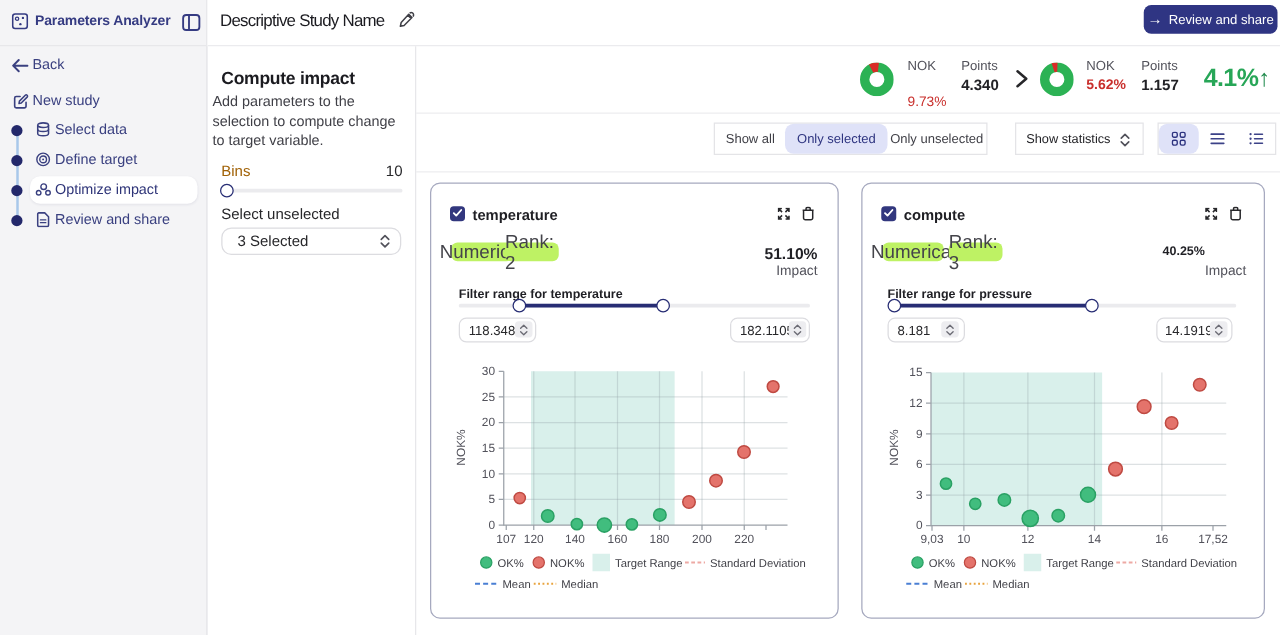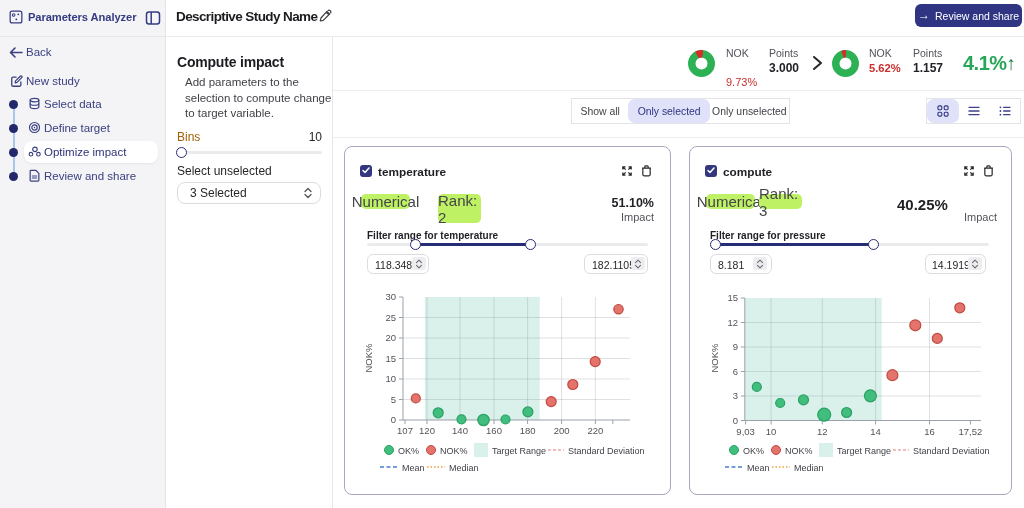--- a/index.html
+++ b/index.html
@@ -90,57 +90,63 @@
   </svg>
   <div class="sb-item" style="left:44px;top:146px;color:#2e3478">Optimize impact</div>
 
   <svg class="abs" style="left:28px;top:169px" width="13" height="13" viewBox="0 0 15 15">
     <path d="M3.5 1.5 h5.5 l3.5 3.5 v8 a1 1 0 0 1 -1 1 h-8 a1 1 0 0 1 -1 -1 v-10.5 a1 1 0 0 1 1 -1 Z" fill="none" stroke="#3a4080" stroke-width="1.4" stroke-linejoin="round"></path>
     <path d="M5 8 h5 M5 10.5 h5" stroke="#3a4080" stroke-width="1.2" stroke-linecap="round"></path>
   </svg>
   <div class="sb-item" style="left:44px;top:170px">Review and share</div>
 
   <div class="titlebar"></div>
-  <div class="abs" style="left:176px;top:9px;font-size:13.5px;font-weight:bold;letter-spacing:-0.6px;color:#1b1b20">Descriptive Study Name</div>
+  <div class="abs" style="left:176px;top:9px;font-size:13.5px;font-weight:normal;letter-spacing:-0.6px;color:#1b1b20">Descriptive Study Name</div>
   <svg class="abs" style="left:319px;top:9px" width="13" height="13" viewBox="0 0 14 14">
     <path d="M8.6 2.6 L11.4 5.4 L4.6 12.2 L1.4 12.9 L2.1 9.7 Z M7.8 3.4 l2.8 2.8" fill="none" stroke="#3f3f46" stroke-width="1.3" stroke-linejoin="round"></path>
     <path d="M9.4 1.8 a1.6 1.6 0 0 1 2.8 2.8" fill="none" stroke="#3f3f46" stroke-width="1.3"></path>
   </svg>
   <div class="btn-primary">
       <span style="font-size:12px;margin-top:-1px">→</span>
       <span style="font-size:10.5px">Review and share</span>
     </div>
 
   <svg class="abs" style="left:688px;top:50px" width="27" height="27" viewBox="0 0 27 27">
     <circle cx="13.5" cy="13.5" r="9.75" fill="none" stroke="#2cb254" stroke-width="7.5"></circle>
     <circle cx="13.5" cy="13.5" r="9.75" fill="none" stroke="#d92b27" stroke-width="7.5" stroke-dasharray="5.96 55.3" transform="rotate(-118 13.5 13.5)"></circle>
   </svg>
   <div class="abs gray" style="left:726px;top:47px;font-size:10.5px">NOK</div>
   <div class="abs" style="left:726px;top:76px;font-size:11px;font-weight:normal;color:#c92f2c">9.73%</div>
   <div class="abs gray" style="left:769px;top:47px;font-size:10.5px">Points</div>
-  <div class="abs" style="left:769px;top:61px;font-size:12px;font-weight:bold;color:#222226">3.000</div>
+  <div class="abs" style="left:769px;top:61px;font-size:12px;font-weight:bold;color:#222226">4.340</div>
   <svg class="abs" style="left:810px;top:55px" width="14" height="16" viewBox="0 0 14 16">
     <path d="M4 2 L11 8 L4 14" fill="none" stroke="#27272a" stroke-width="2" stroke-linecap="round" stroke-linejoin="round"></path>
   </svg>
   <svg class="abs" style="left:832px;top:50px" width="27" height="27" viewBox="0 0 27 27">
     <circle cx="13.5" cy="13.5" r="9.75" fill="none" stroke="#2cb254" stroke-width="7.5"></circle>
     <circle cx="13.5" cy="13.5" r="9.75" fill="none" stroke="#d92b27" stroke-width="7.5" stroke-dasharray="3.44 57.8" transform="rotate(-108 13.5 13.5)"></circle>
   </svg>
   <div class="abs gray" style="left:869px;top:47px;font-size:10.5px">NOK</div>
   <div class="abs" style="left:869px;top:61.5px;font-size:11.2px;font-weight:bold;color:#c92f2c">5.62%</div>
   <div class="abs gray" style="left:913px;top:47px;font-size:10.5px">Points</div>
   <div class="abs" style="left:913px;top:61px;font-size:12px;font-weight:bold;color:#222226">1.157</div>
   <div class="abs" style="left:963px;top:52px;font-size:20px;font-weight:bold;color:#27a657;letter-spacing:-0.5px">4.1%<span style="color:#1f8a4c;font-size:19px">↑</span></div>
 
   <div class="h-sep1"></div>
   <div class="h-sep2"></div>
   <div class="seg" style="left:571px;width:219px">
     <div class="s" style="width:57px">Show all</div>
     <div class="s sel" style="width:82px">Only selected</div>
     <div class="s" style="width:80px">Only unselected</div>
+  </div>
+  <div class="seg" style="left:812px;width:103px">
+    <div class="s" style="width:100%;justify-content:flex-start;padding-left:8px;color:#222226;font-size:10.2px">Show statistics</div>
+    <svg class="abs" style="right:9px;top:7px" width="10" height="12" viewBox="0 0 10 12">
+      <path d="M2 4.5 L5 1.5 L8 4.5 M2 7.5 L5 10.5 L8 7.5" fill="none" stroke="#52525b" stroke-width="1.3" stroke-linecap="round" stroke-linejoin="round"></path>
+    </svg>
   </div>
   <div class="seg" style="left:926px;width:95px">
     <div class="s sel" style="width:32px">
       <svg width="12" height="12" viewBox="0 0 13 13">
         <rect x="1" y="1" width="4.2" height="4.2" rx="1.3" fill="none" stroke="#2e3480" stroke-width="1.2"></rect>
         <rect x="7.8" y="1" width="4.2" height="4.2" rx="1.3" fill="none" stroke="#2e3480" stroke-width="1.2"></rect>
         <rect x="1" y="7.8" width="4.2" height="4.2" rx="1.3" fill="none" stroke="#2e3480" stroke-width="1.2"></rect>
         <rect x="7.8" y="7.8" width="4.2" height="4.2" rx="1.3" fill="none" stroke="#2e3480" stroke-width="1.2"></rect>
       </svg>
     </div>
@@ -154,21 +160,21 @@
         <path d="M5 1.5 h7 M5 5.5 h7 M5 9.5 h7" stroke="#3c4288" stroke-width="1.4" stroke-linecap="round" fill="none"></path>
         <circle cx="1.5" cy="1.5" r="1" fill="#3c4288"></circle>
         <circle cx="1.5" cy="5.5" r="1" fill="#3c4288"></circle>
         <circle cx="1.5" cy="9.5" r="1" fill="#3c4288"></circle>
       </svg>
     </div>
   </div>
 
   <div class="panel-border"></div>
   <div class="abs" style="left:177px;top:54px;font-size:14px;font-weight:bold;letter-spacing:-0.2px;color:#1b1b20">Compute impact</div>
-  <div class="abs" style="left:185px;top:75px;width:152px;font-size:11.5px;line-height:15.5px;color:#3f3f46">Add parameters to the selection to compute change to target variable.</div>
+  <div class="abs" style="left:170px;top:75px;width:152px;font-size:11.5px;line-height:15.5px;color:#3f3f46">Add parameters to the selection to compute change to target variable.</div>
   <div class="abs" style="left:177px;top:130px;font-size:12px;color:#a16207">Bins</div>
   <div class="abs" style="left:177px;top:130px;width:145px;text-align:right;font-size:12px;color:#27272a">10</div>
   <div class="track" style="left:177px;top:150.5px;width:145px"></div>
   <div class="handle" style="left:176px;top:146.5px"></div>
   <div class="abs" style="left:177px;top:164px;font-size:12px;color:#27272a">Select unselected</div>
   <div class="abs" style="left:177px;top:182px;width:144px;height:22px;border:1px solid #dcdce0;border-radius:8px;background:#fff"></div>
   <div class="abs" style="left:190px;top:186px;font-size:12px;color:#27272a">3 Selected</div>
   <svg class="abs" style="left:303px;top:187px" width="10" height="12" viewBox="0 0 10 12">
     <path d="M2 4.5 L5 1.5 L8 4.5 M2 7.5 L5 10.5 L8 7.5" fill="none" stroke="#52525b" stroke-width="1.3" stroke-linecap="round" stroke-linejoin="round"></path>
   </svg>
@@ -179,21 +185,21 @@
       <path d="M1 3.5 L3 5.5 L7 1" fill="none" stroke="#fff" stroke-width="1.5" stroke-linecap="round" stroke-linejoin="round"></path>
     </svg>
   <div class="abs" style="left:378px;top:164.5px;font-size:11.8px;font-weight:bold;color:#1f1f24">temperature</div>
   <svg class="abs" style="left:622px;top:166px" width="10" height="10" viewBox="0 0 12 12">
     <path d="M4.2 1 H1 V4.2 M1 1 L4.4 4.4 M7.8 1 H11 V4.2 M11 1 L7.6 4.4 M1 7.8 V11 H4.2 M1 11 L4.4 7.6 M11 7.8 V11 H7.8 M11 11 L7.6 7.6" fill="none" stroke="#27272a" stroke-width="1.5"></path>
   </svg>
   <svg class="abs" style="left:641px;top:165px" width="11" height="12" viewBox="0 0 12 13">
     <path d="M1.2 3.4 h9.6 M4.2 3.2 V1.9 a0.9 0.9 0 0 1 0.9 -0.9 h1.8 a0.9 0.9 0 0 1 0.9 0.9 V3.2 M2 3.4 v6.8 a1.6 1.6 0 0 0 1.6 1.6 h4.8 a1.6 1.6 0 0 0 1.6 -1.6 V3.4" fill="none" stroke="#27272a" stroke-width="1.3"></path>
   </svg>
   <div class="tag" style="left:361px;top:194px;width:49px;height:15px">Numerical</div>
-  <div class="tag" style="left:438px;top:194px;width:43px;height:29px">Rank: 2</div>
+  <div class="tag" style="left:404px;top:194px;width:43px;height:15px">Rank: 2</div>
   <div class="abs" style="left:554px;top:196px;width:100px;text-align:right;font-size:12.5px;font-weight:bold;color:#1f1f24">51.10%</div>
   <div class="abs gray" style="left:554px;top:211px;width:100px;text-align:right;font-size:11px">Impact</div>
   <div class="abs" style="left:367px;top:230px;font-size:10px;font-weight:bold;color:#1f1f24">Filter range for temperature</div>
   <div class="track" style="left:367px;top:243px;width:281px"></div>
   <div class="trackfill" style="left:415px;top:243px;width:116px"></div>
   <div class="handle" style="left:410px;top:239px"></div>
   <div class="handle" style="left:525px;top:239px"></div>
   <div class="input" style="left:367px;top:254px;width:62px"></div>
   <div class="abs" style="left:375px;top:259px;font-size:10.5px;color:#27272a">118.348</div>
   <div class="stepper" style="left:412px;top:257px">
@@ -296,21 +302,21 @@
     </svg>
   <div class="abs" style="left:723px;top:164.5px;font-size:11.8px;font-weight:bold;color:#1f1f24">compute</div>
   <svg class="abs" style="left:964px;top:166px" width="10" height="10" viewBox="0 0 12 12">
     <path d="M4.2 1 H1 V4.2 M1 1 L4.4 4.4 M7.8 1 H11 V4.2 M11 1 L7.6 4.4 M1 7.8 V11 H4.2 M1 11 L4.4 7.6 M11 7.8 V11 H7.8 M11 11 L7.6 7.6" fill="none" stroke="#27272a" stroke-width="1.5"></path>
   </svg>
   <svg class="abs" style="left:983px;top:165px" width="11" height="12" viewBox="0 0 12 13">
     <path d="M1.2 3.4 h9.6 M4.2 3.2 V1.9 a0.9 0.9 0 0 1 0.9 -0.9 h1.8 a0.9 0.9 0 0 1 0.9 0.9 V3.2 M2 3.4 v6.8 a1.6 1.6 0 0 0 1.6 1.6 h4.8 a1.6 1.6 0 0 0 1.6 -1.6 V3.4" fill="none" stroke="#27272a" stroke-width="1.3"></path>
   </svg>
   <div class="tag" style="left:706px;top:194px;width:49px;height:15px">Numerical</div>
   <div class="tag" style="left:759px;top:194px;width:43px;height:15px">Rank: 3</div>
-  <div class="abs" style="left:897px;top:196px;width:100px;text-align:left;font-size:15px;font-weight:bold;color:#1f1f24">40.25%</div>
+  <div class="abs" style="left:897px;top:196px;width:100px;text-align:center;font-size:10px;font-weight:bold;color:#1f1f24">40.25%</div>
   <div class="abs gray" style="left:897px;top:211px;width:100px;text-align:right;font-size:11px">Impact</div>
   <div class="abs" style="left:710px;top:230px;font-size:10px;font-weight:bold;color:#1f1f24">Filter range for pressure</div>
   <div class="track" style="left:710px;top:243px;width:279px"></div>
   <div class="trackfill" style="left:715px;top:243px;width:158px"></div>
   <div class="handle" style="left:710px;top:239px"></div>
   <div class="handle" style="left:868px;top:239px"></div>
   <div class="input" style="left:710px;top:254px;width:62px"></div>
   <div class="abs" style="left:718px;top:259px;font-size:10.5px;color:#27272a">8.181</div>
   <div class="stepper" style="left:753px;top:257px">
       <svg width="8" height="10" viewBox="0 0 8 10" style="display:block;margin:1.5px auto 0">

